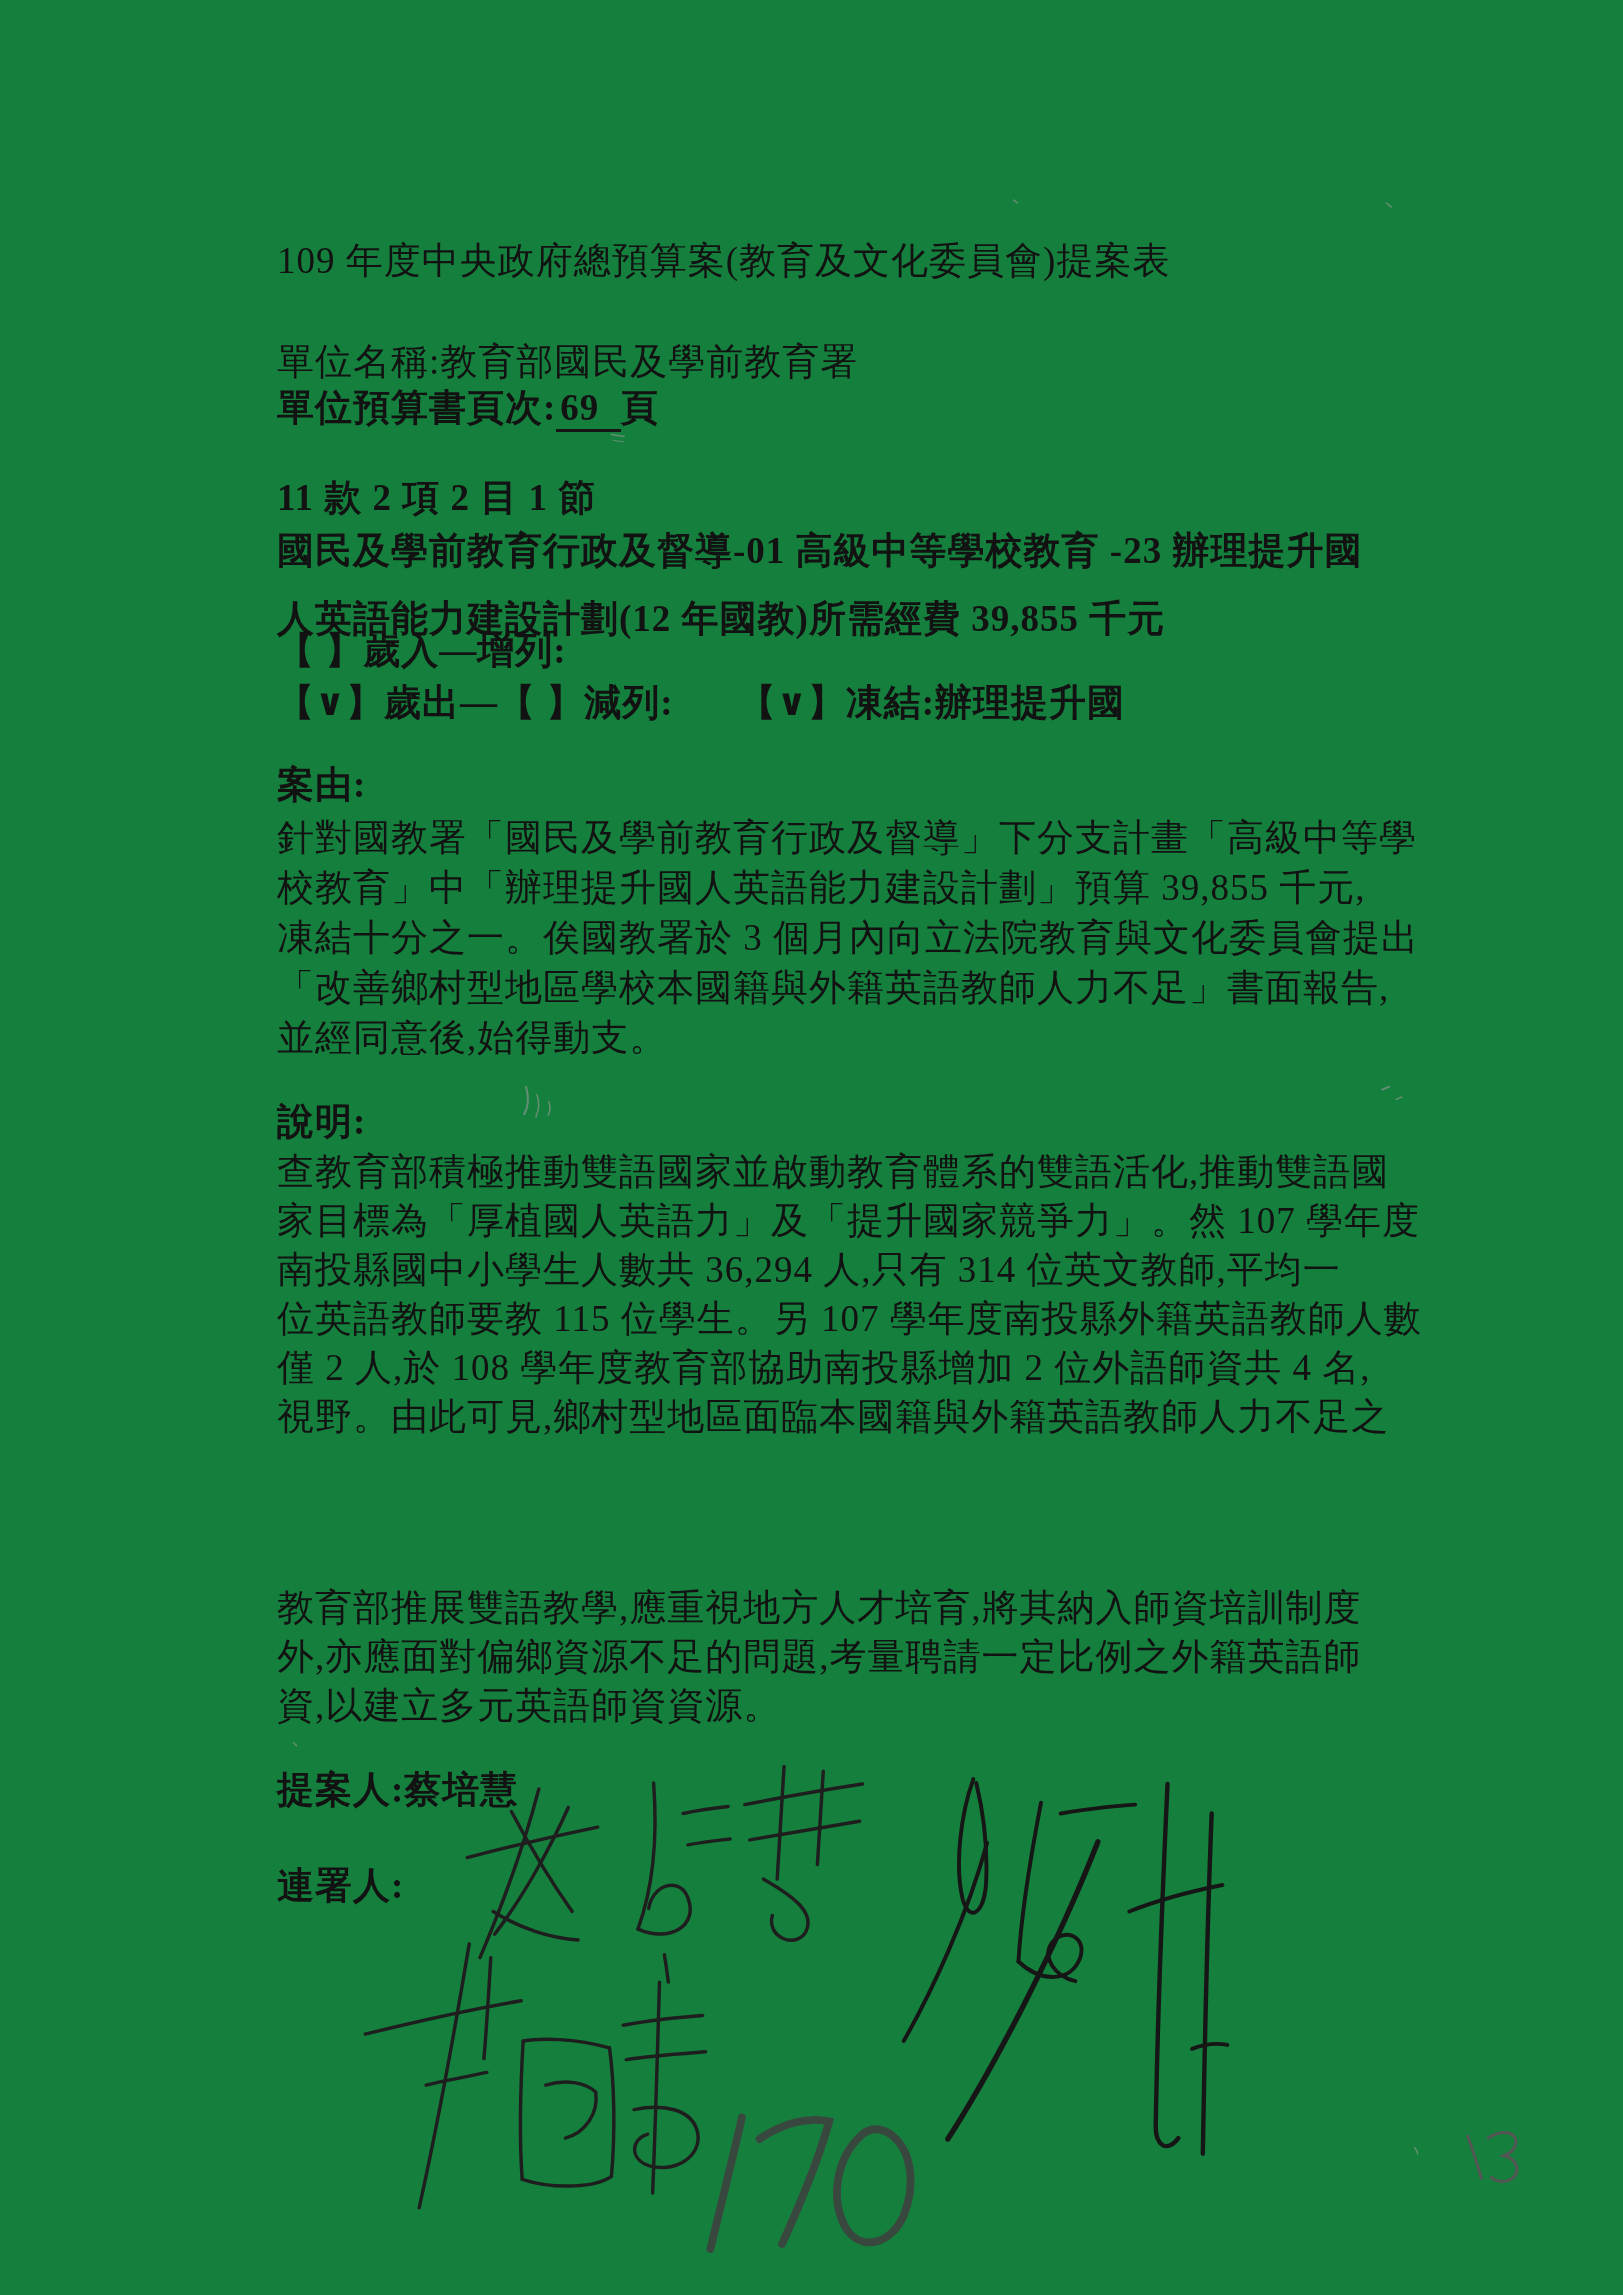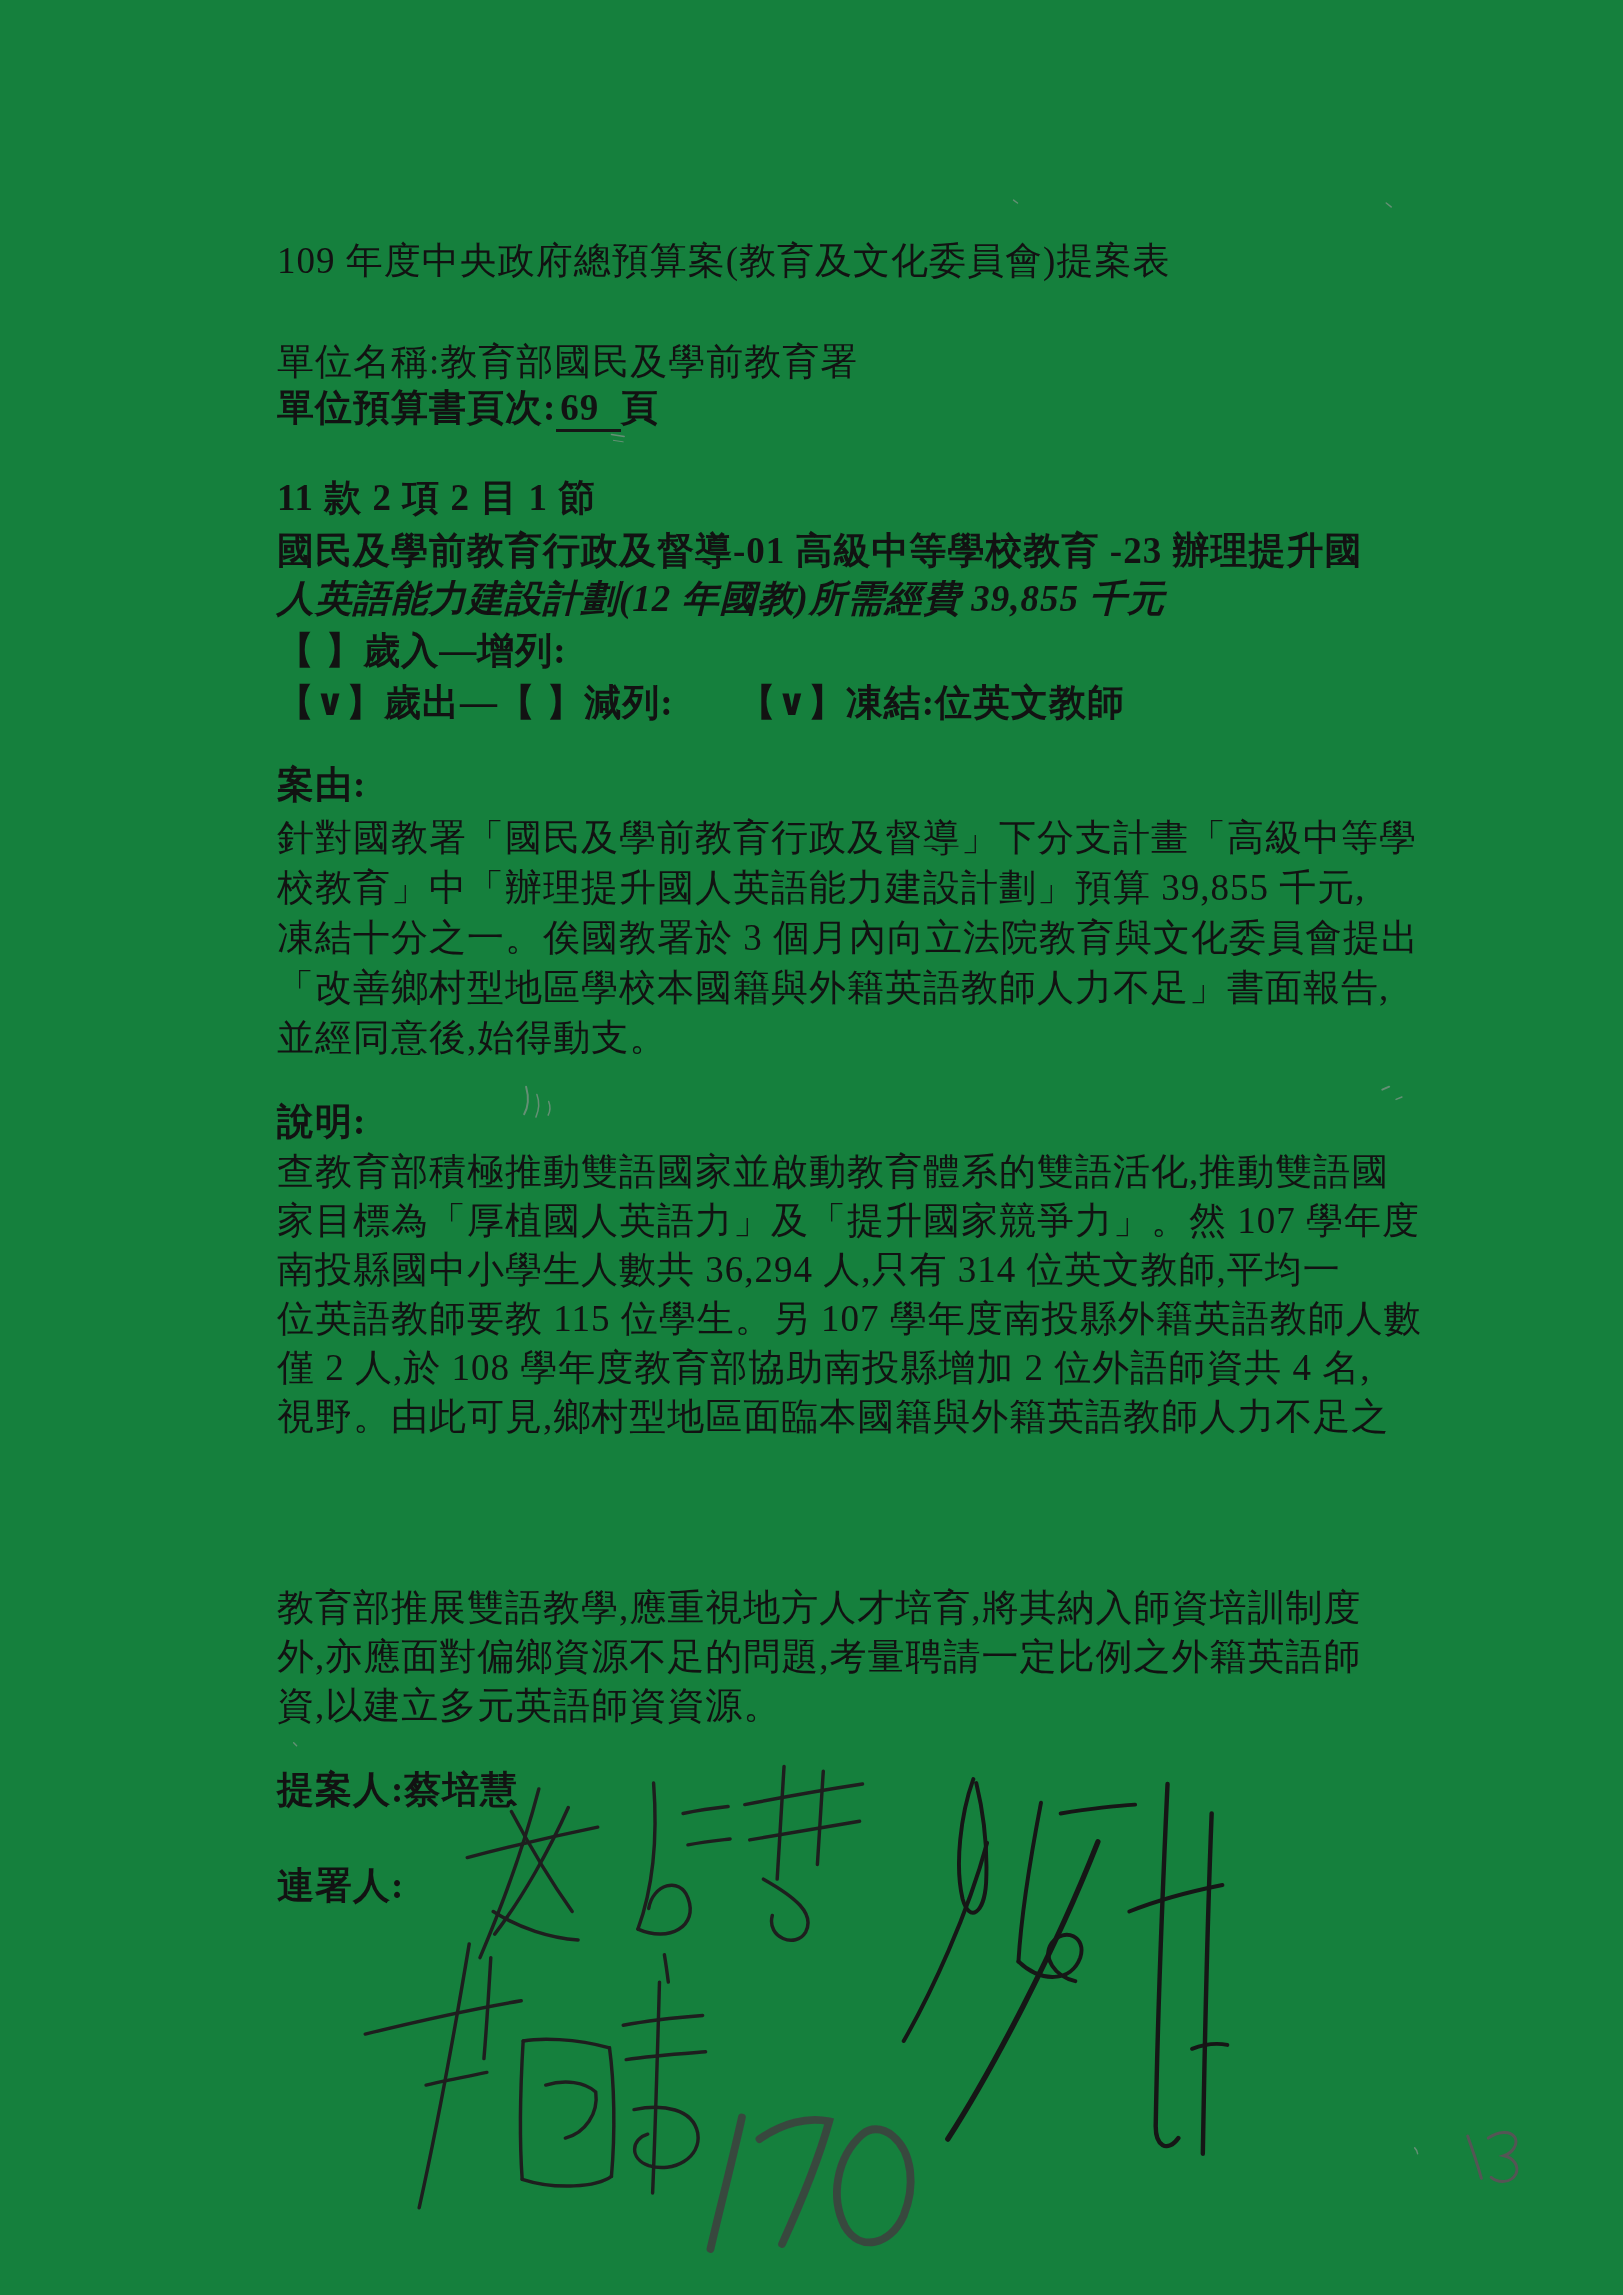--- a/index.html
+++ b/index.html
@@ -20,21 +20,21 @@
   .para{
     position:absolute;left:277px;
     font-size:37px;letter-spacing:1px;
   }
   .para .tl{white-space:nowrap;}
   #line-title{top:234px;}
   #line-unit-name{top:335px;}
   #line-page{top:381px;}
   #line-clause-1{top:471px;}
   #line-clause-2{top:524px;}
-  #line-clause-3{top:572px;font-style:italic;}
+  #line-clause-3{top:592px;}
   #line-check-1{top:624px;}
   #line-check-2{top:676px;}
   #heading-case{top:758px;}
   #para-case{top:813px;line-height:50px;}
   #heading-desc{top:1095px;}
   #para-desc-1{top:1147px;line-height:49px;}
   #para-desc-2{top:1583px;line-height:49px;}
   #line-proposer{top:1763px;}
   #line-cosigner{top:1859px;}
   .underlined{
@@ -57,21 +57,21 @@
     <span>單位預算書頁次:</span><span class="underlined">69</span><span>頁</span>
   </div>
 
   <div class="line bold" id="line-clause-1">11 款 2 項 2 目 1 節</div>
   <div class="line bold" id="line-clause-2">國民及學前教育行政及督導-01 高級中等學校教育 -23 辦理提升國</div>
   <div class="line bold" id="line-clause-3">人英語能力建設計劃(12 年國教)所需經費 39,855 千元</div>
 
   <div class="line bold" id="line-check-1">【 】歲入—增列:</div>
 
   <div class="line bold" id="line-check-2">
-    <span>【∨】歲出—【 】減列:</span><span class="freeze-gap">【∨】凍結:位英文教師</span>
+    <span>【∨】歲出—【 】減列:</span><span class="freeze-gap">【∨】凍結:辦理提升國</span>
   </div>
 
   <div class="line bold" id="heading-case">案由:</div>
   <div class="para" id="para-case">
       <div class="tl">針對國教署「國民及學前教育行政及督導」下分支計畫「高級中等學</div>
       <div class="tl">校教育」中「辦理提升國人英語能力建設計劃」預算 39,855 千元,</div>
       <div class="tl">凍結十分之一。俟國教署於 3 個月內向立法院教育與文化委員會提出</div>
       <div class="tl">「改善鄉村型地區學校本國籍與外籍英語教師人力不足」書面報告,</div>
       <div class="tl">並經同意後,始得動支。</div>
     </div>

